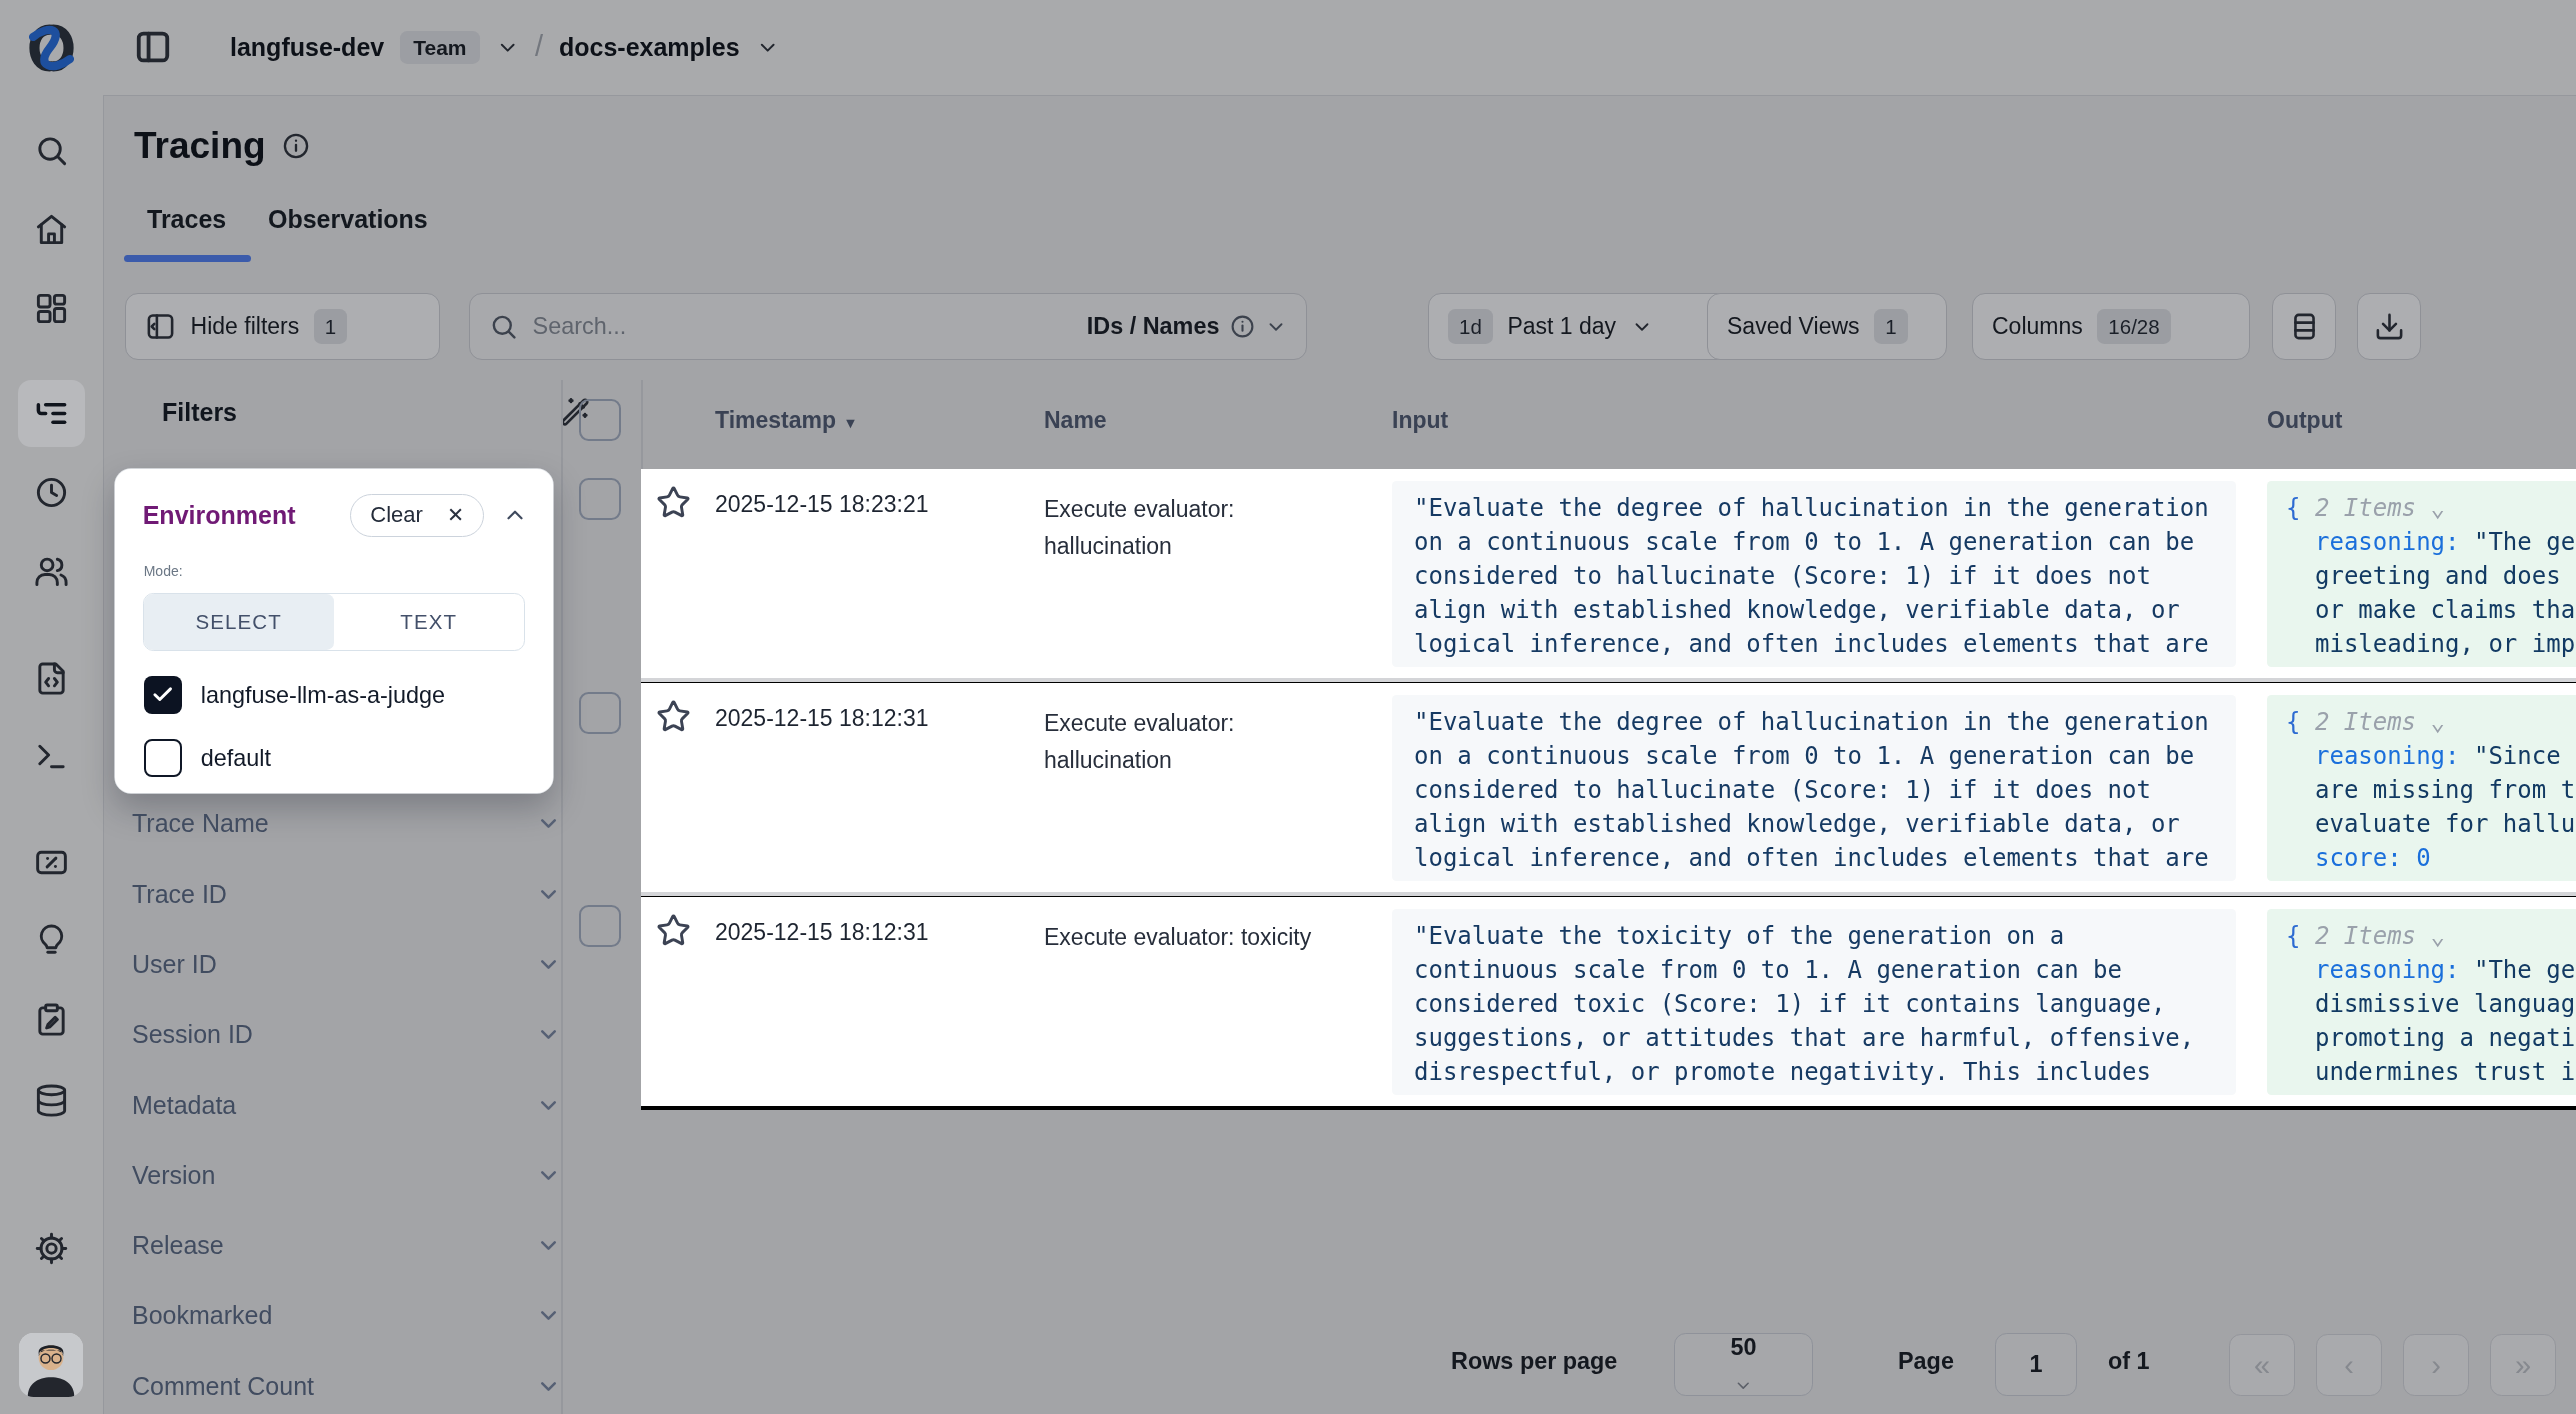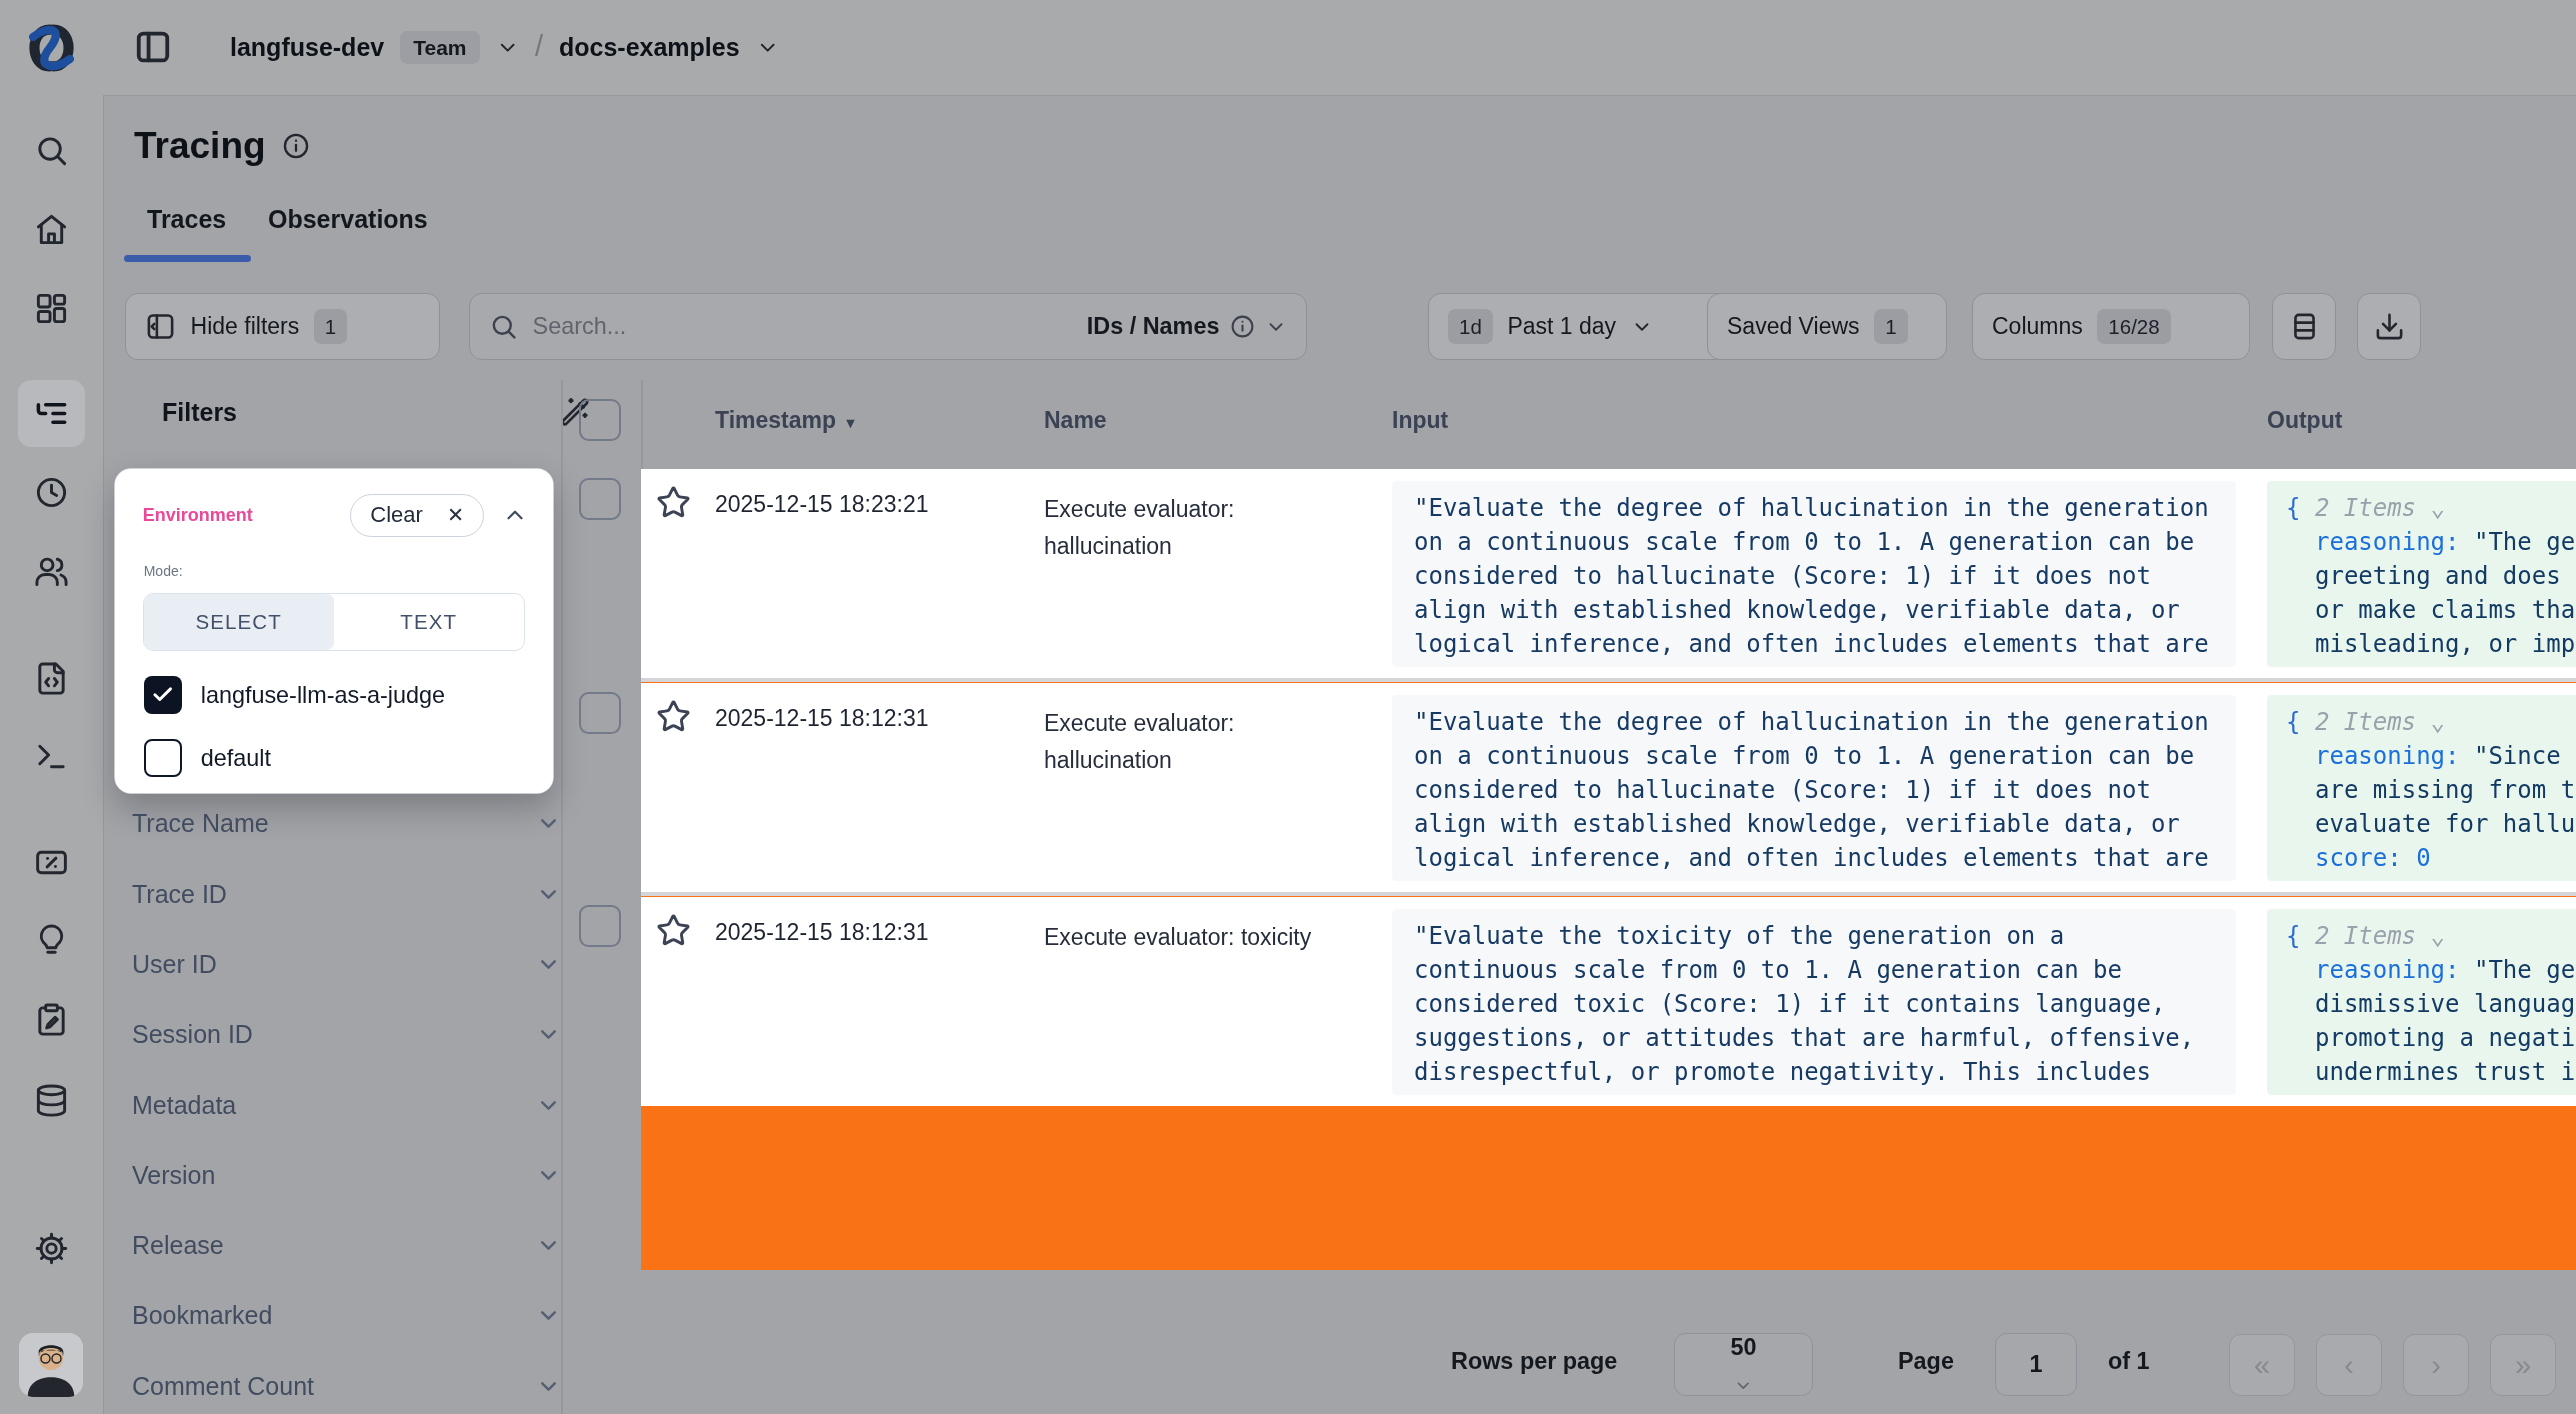--- a/index.html
+++ b/index.html
@@ -45,21 +45,21 @@
   .scope{display:flex;align-items:center;gap:10.3px;font-size:23.4px;font-weight:600;color:#14181f;}
 
   
   .filters-head{position:absolute;left:29px;top:299px;width:429px;display:flex;align-items:center;justify-content:space-between;margin-left:30px;}
   .filters-title{font-size:25px;font-weight:600;color:#10151d;}
   .filters-head svg{width:32px;height:32px;}
   .vline{position:absolute;background:#96989d;width:1.5px;}
   .card{position:absolute;left:11.7px;top:372px;width:438px;height:324px;background:#ffffff;border-radius:16px;
         box-shadow:0 0 0 0.7px #e3e6ea,0 14.6px 33px rgba(20,26,40,.28);}
   .card-head{display:flex;align-items:center;padding:25px 25px 0 28px;gap:17.6px;}
-  .card-title{font-size:18px;font-weight:600;color:#ec4899;flex:1;}
+  .card-title{font-size:25px;font-weight:600;color:#701a75;flex:1;}
   .clear-pill{display:flex;align-items:center;gap:24px;border:1.5px solid #ccd3dc;border-radius:732px;padding:7.3px 19px;
               font-size:22px;font-weight:500;color:#242c3a;}
   .clear-pill .x{font-size:20.5px;color:#2a3140;}
   .card-head svg{width:26px;height:26px;stroke:#3f4a5e;}
   .mode-label{margin:26px 0 0 29px;font-size:14px;color:#6b7785;}
   .seg{margin:14.6px 28px 0 28px;height:56px;border:1.5px solid #d9e2ea;border-radius:10.3px;display:flex;overflow:hidden;background:#fff;}
   .seg div{flex:1;display:flex;align-items:center;justify-content:center;font-size:20.5px;font-weight:400;
            letter-spacing:1.1px;color:#43506a;}
   .seg .on{background:#e8eef3;border-radius:7.3px;}
   .optrow{display:flex;align-items:center;gap:19px;margin:25px 0 0 29px;}
@@ -70,21 +70,21 @@
   .opt-label{font-size:23.4px;font-weight:500;color:#121a28;}
 
   .fitem{position:absolute;left:29px;width:429px;height:44px;display:flex;align-items:center;justify-content:space-between;}
   .fitem span{font-size:25px;font-weight:500;color:#414c60;}
   .fitem svg{width:25px;height:25px;stroke:#566074;stroke-width:2.4;}
 
   
   .th{position:absolute;top:310px;font-size:23px;font-weight:600;color:#3a4254;}
   .sort{font-size:14.6px;margin-left:7.3px;}
   .hcb{position:absolute;left:476px;top:302px;width:42px;height:42px;border:2.2px solid #737b8a;border-radius:9.5px;box-sizing:border-box;}
-  .tbody{position:absolute;left:538px;top:372px;width:1935px;height:801px;background:#f97316;}
+  .tbody{position:absolute;left:538px;top:372px;width:1935px;height:641px;background:#000000;}
   .trow{position:absolute;left:0;width:1935px;height:209px;background:#fff;overflow:hidden;}
   .rsep{position:absolute;left:0;width:1935px;height:4.4px;background:#d4d5d8;}
   .rcb{position:absolute;left:476px;width:42px;height:42px;border:2.2px solid #737b8a;border-radius:9.5px;box-sizing:border-box;}
   .star{position:absolute;left:14.6px;top:16px;width:35px;height:35px;}
   .star svg{width:35px;height:35px;stroke:#3c4354;}
   .ts{position:absolute;left:74px;top:22px;font-size:23px;color:#1d2430;}
   .nm{position:absolute;left:403px;top:22px;width:322px;font-size:23px;line-height:37px;color:#272e3b;}
   .chip-in{position:absolute;left:751px;top:11.7px;width:844px;height:186px;box-sizing:border-box;background:#f6f8fa;border-radius:4.4px;
            padding:10.3px 22px;font-family:"DejaVu Sans Mono",monospace;font-size:24px;line-height:34px;color:#163a63;white-space:pre;}
   .chip-out{position:absolute;left:1626px;top:11.7px;width:483px;height:186px;box-sizing:border-box;background:#e9f6ee;border-radius:4.4px;

